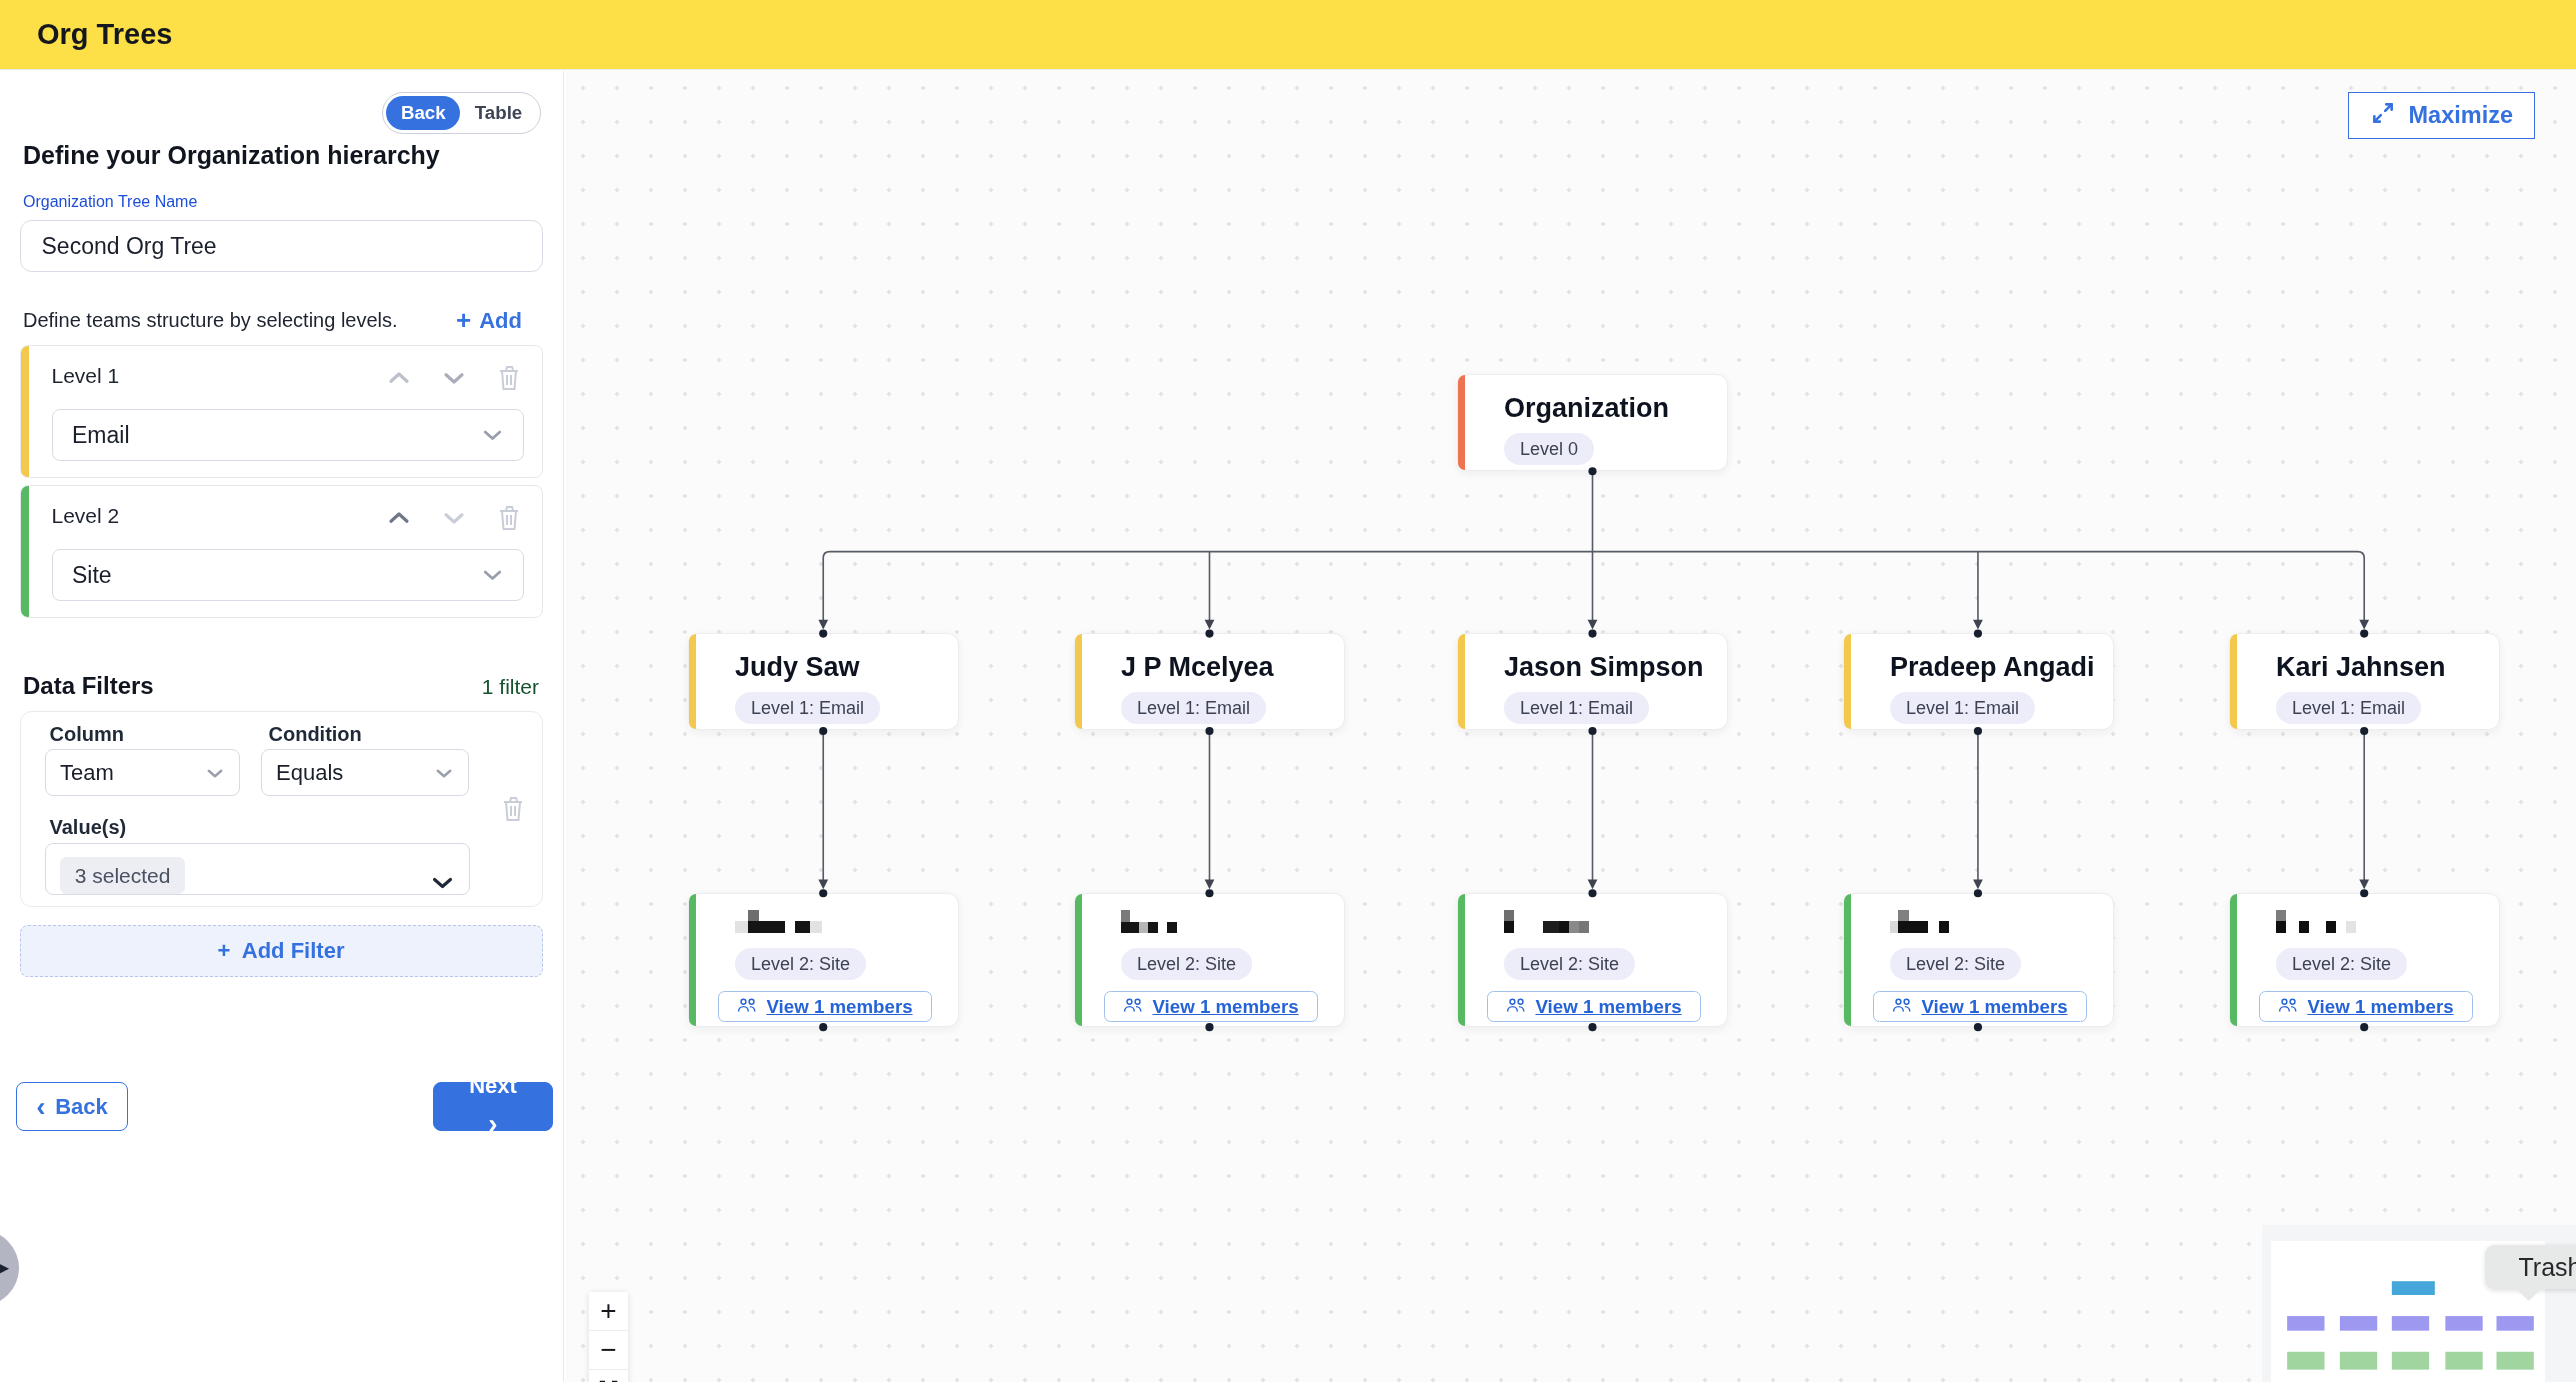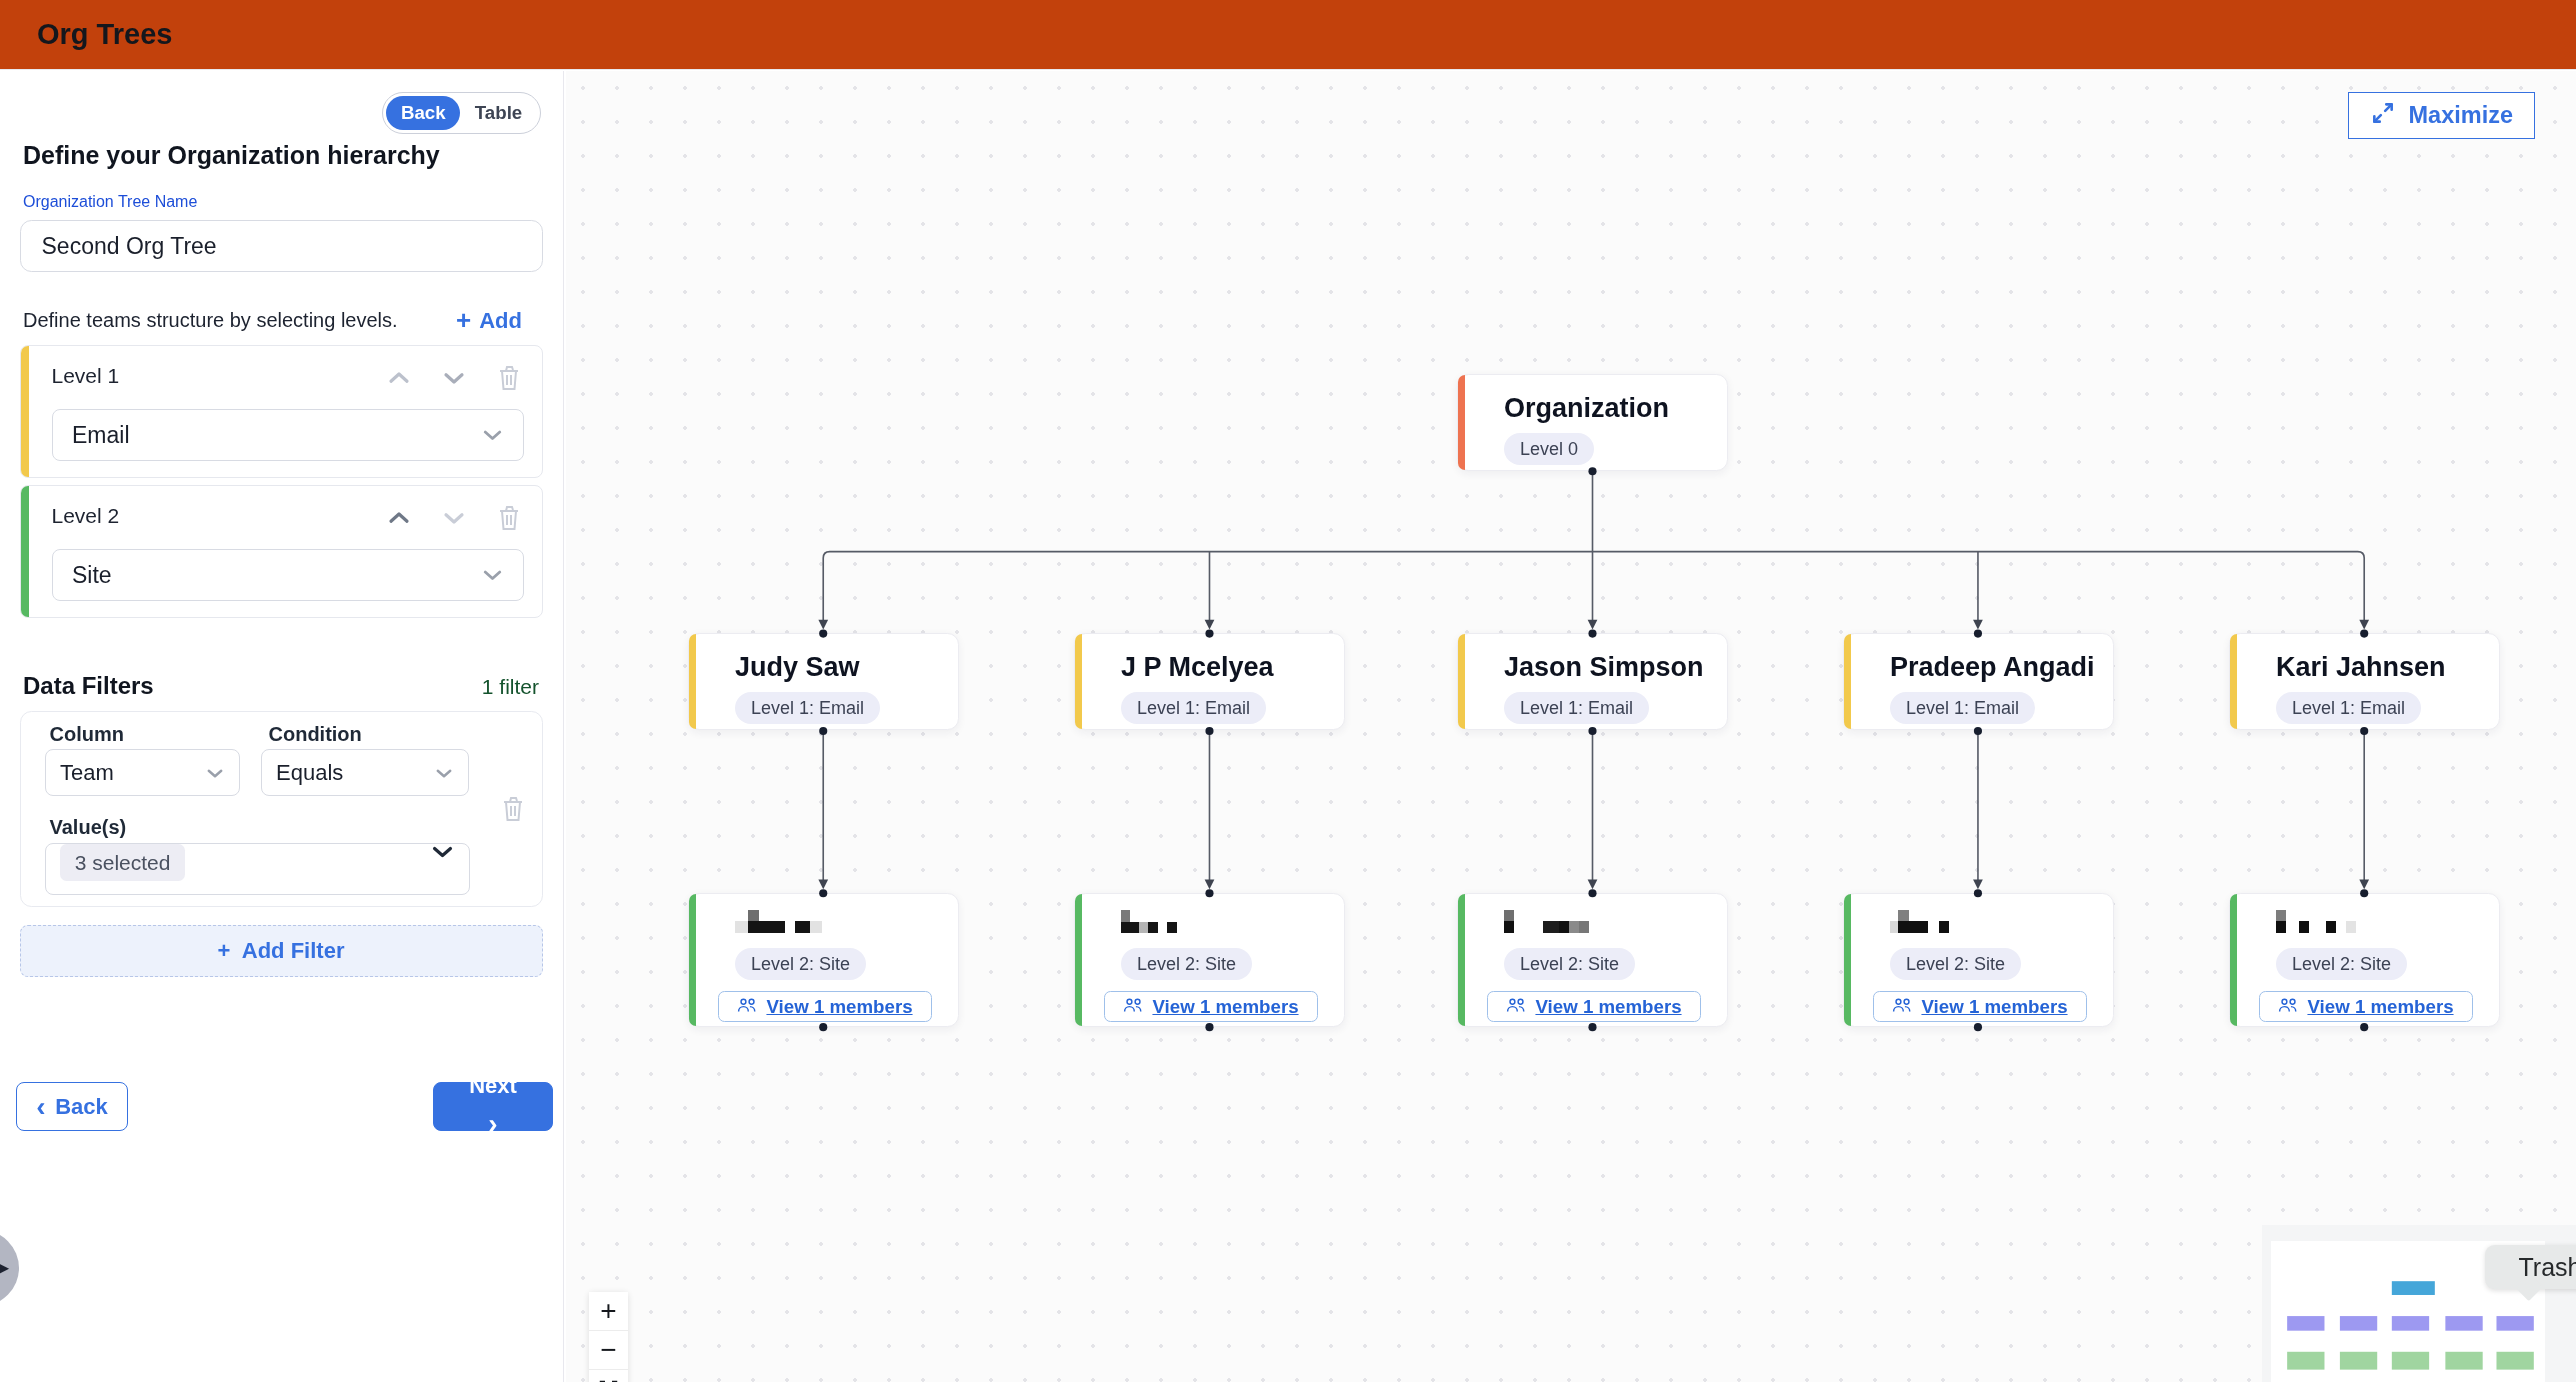--- a/index.html
+++ b/index.html
@@ -1,20 +1,20 @@
 <!DOCTYPE html>
 <html style="font-size:13px"><head>
 <meta charset="utf-8">
 <style>
   * { margin:0; padding:0; box-sizing:border-box; }
   html,body { width:2576px; height:1382px; overflow:hidden; background:#fff;
     font-family:"Liberation Sans","DejaVu Sans",sans-serif; color:#1a1f2b; }
 
   
-  .app-header { position:absolute; left:0; top:0; width:2576px; height:70px; background:#c2410c;
+  .app-header { position:absolute; left:0; top:0; width:2576px; height:70px; background:#fde047;
     border-bottom:1.6px solid #e8e8ee; z-index:30; }
   .app-header h1 { position:absolute; left:37px; top:18px; font-size:29px; font-weight:700; color:#14171d; }
 
   
   .sidebar { position:absolute; left:0; top:71px; width:564px; height:1311px; background:#fff;
     border-right:1.6px solid #e8e8ee; z-index:20; }
   .toggle { position:absolute; top:21px; right:22px; display:flex; align-items:center;
     border:1.6px solid #ccd0da; border-radius:811px; background:#fff; padding:3.2px; }
   .toggle .seg { font-size:18.7px; font-weight:700; padding:5.7px 14.6px; border-radius:811px; color:#3e4554; cursor:pointer; }
   .toggle .seg.active { background:#3671e0; color:#fff; }
@@ -42,21 +42,21 @@
 
   .filters-head { position:absolute; left:23px; right:24px; top:601px; display:flex; justify-content:space-between; align-items:baseline; }
   .filters-head .t { font-size:24px; font-weight:700; color:#10151f; }
   .filters-head .c { font-size:21px; color:#14532d; }
   .filter-card { position:absolute; left:19.5px; top:640px; width:523px; height:196px; border:0.8px solid #e8eaf0; border-radius:11.4px; background:#fff; }
   .f-label { position:absolute; font-size:20px; font-weight:700; color:#1f2937; }
   .f-select { position:absolute; height:47px; border:1.6px solid #d8dbe3; border-radius:8px; background:#fff;
     display:flex; align-items:center; padding:0 14.6px; font-size:22px; color:#1a1f2b; cursor:pointer; }
   .f-select .chev { margin-left:auto; }
   .values-select { position:absolute; left:24px; top:131px; width:425px; height:52px; border:1.6px solid #d8dbe3; border-radius:8px;
-    display:flex; align-items:flex-start; padding:0 14.6px; cursor:pointer; background:#fff; }
+    display:flex; align-items:flex-end; padding:0 14.6px; cursor:pointer; background:#fff; }
   .sel-pill { background:#ededf4; color:#4a5160; font-size:21px; padding:6.5px 14.6px; border-radius:6.5px; }
 
   .add-filter-btn { position:absolute; left:19.5px; top:854px; width:523px; height:52px; border:1.6px dashed #b7c6e8; border-radius:8px;
     background:#edf2fc; display:flex; align-items:center; justify-content:center; gap:11.4px;
     color:#3671e0; font-size:22px; font-weight:700; cursor:pointer; }
   .note { position:absolute; left:23px; top:924px; width:487px; display:flex; gap:11.4px; }
   .note .txt { font-size:21px; line-height:1.5; color:#6b7280; }
   .btn { position:absolute; top:1011px; height:49px; border-radius:8px; display:flex; align-items:center; justify-content:center;
     gap:9.7px; font-size:22px; font-weight:700; cursor:pointer; }
   .btn.back { left:16px; width:112px; background:#fff; border:1.6px solid #3671e0; color:#3671e0; }

